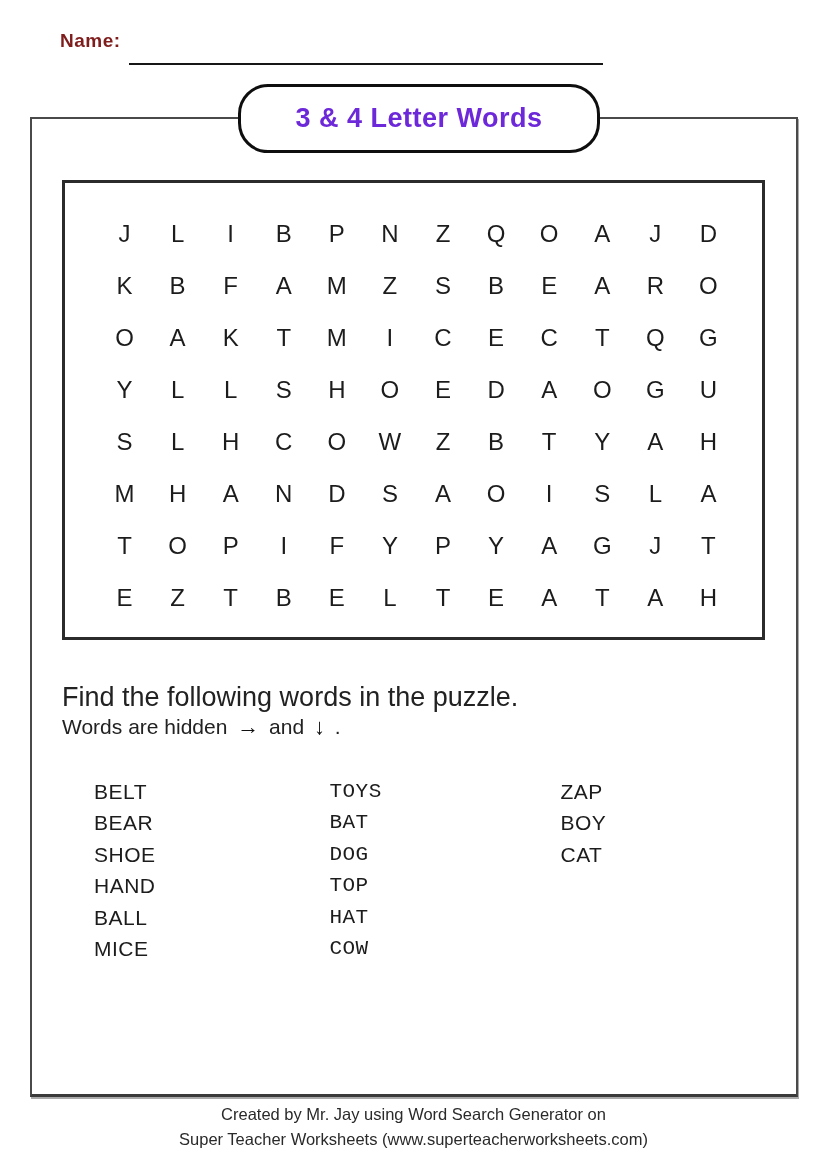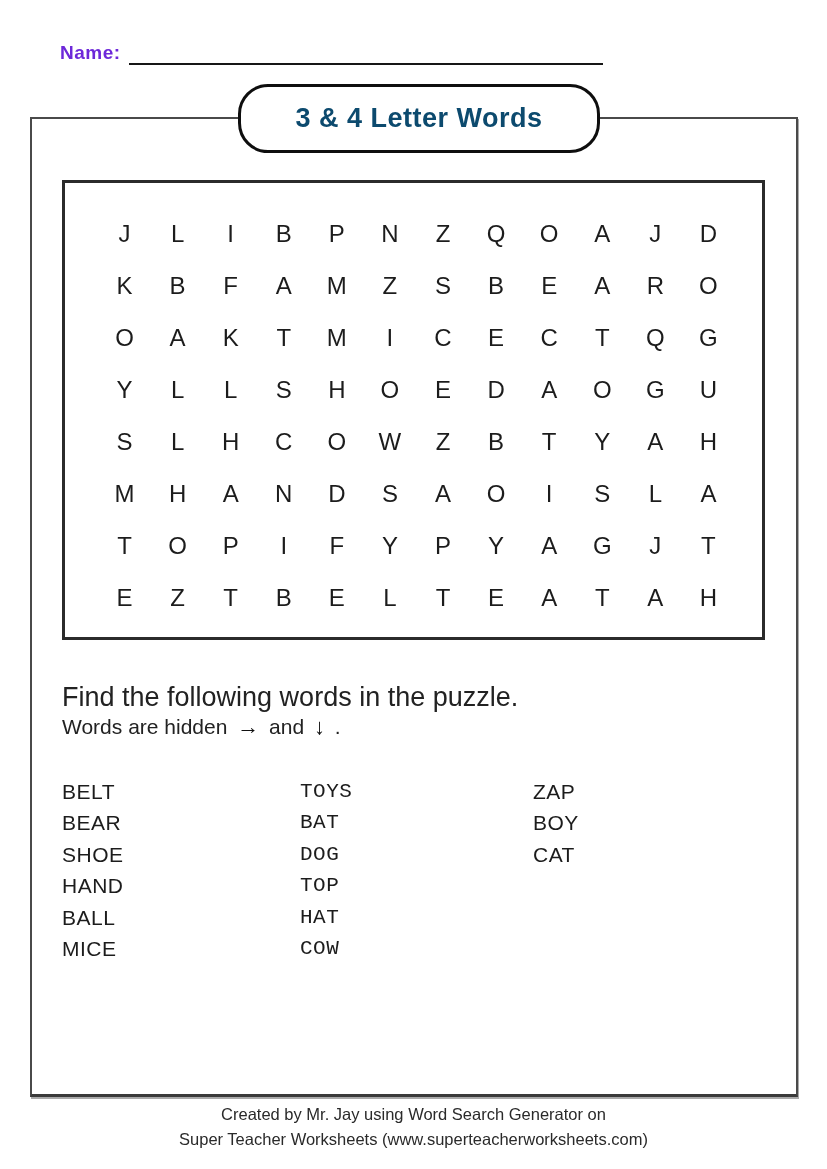--- a/index.html
+++ b/index.html
@@ -9,25 +9,25 @@
     height: 1169px;
     background: #ffffff;
     font-family: "Liberation Sans", sans-serif;
     color: #1c1c1c;
     overflow: hidden;
   }
 
   
   .name-label {
     position: absolute;
-    left: 60px; top: 42px;
+    left: 60px; top: 30px;
     font-size: 19px;
     font-weight: bold;
     letter-spacing: 0.5px;
-    color: #6d28d9;
+    color: #7f1d1d;
   }
   .name-line {
     position: absolute;
     left: 129px; top: 40px;
     width: 474px; height: 23px;
     border-bottom: 2px solid #161616;
   }
 
   
   .outer-box {
@@ -50,21 +50,21 @@
     border-radius: 30px;
     z-index: 3;
     display: flex;
     align-items: center;
     justify-content: center;
   }
   .title-pill span {
     font-size: 27px;
     font-weight: bold;
     letter-spacing: 0.5px;
-    color: #0c4a6e;
+    color: #6d28d9;
   }
 
   
   .grid-box {
     position: absolute;
     left: 62px; top: 180px;
     width: 697px; height: 454px;
     border: 3px solid #2b2b2b;
     background: #ffffff;
     z-index: 2;
@@ -105,21 +105,21 @@
     color: #111111;
   }
 
   
   .word-list {
     position: absolute;
     left: 62px; top: 776px;
     width: 660px;
     display: flex;
   }
-  .word-col { display: block; }
+  .word-col { display: block; margin-left: 32px; }
   .word-col-0 { width: 238px; }
   .word-col-1 { width: 233px; font-family: Liberation Mono, monospace; }
   .word-col-2 { width: 189px; }
   .word-item {
     font-size: 21px;
     line-height: 31.4px;
     letter-spacing: 0.5px;
     color: #1c1c1c;
   }
 

